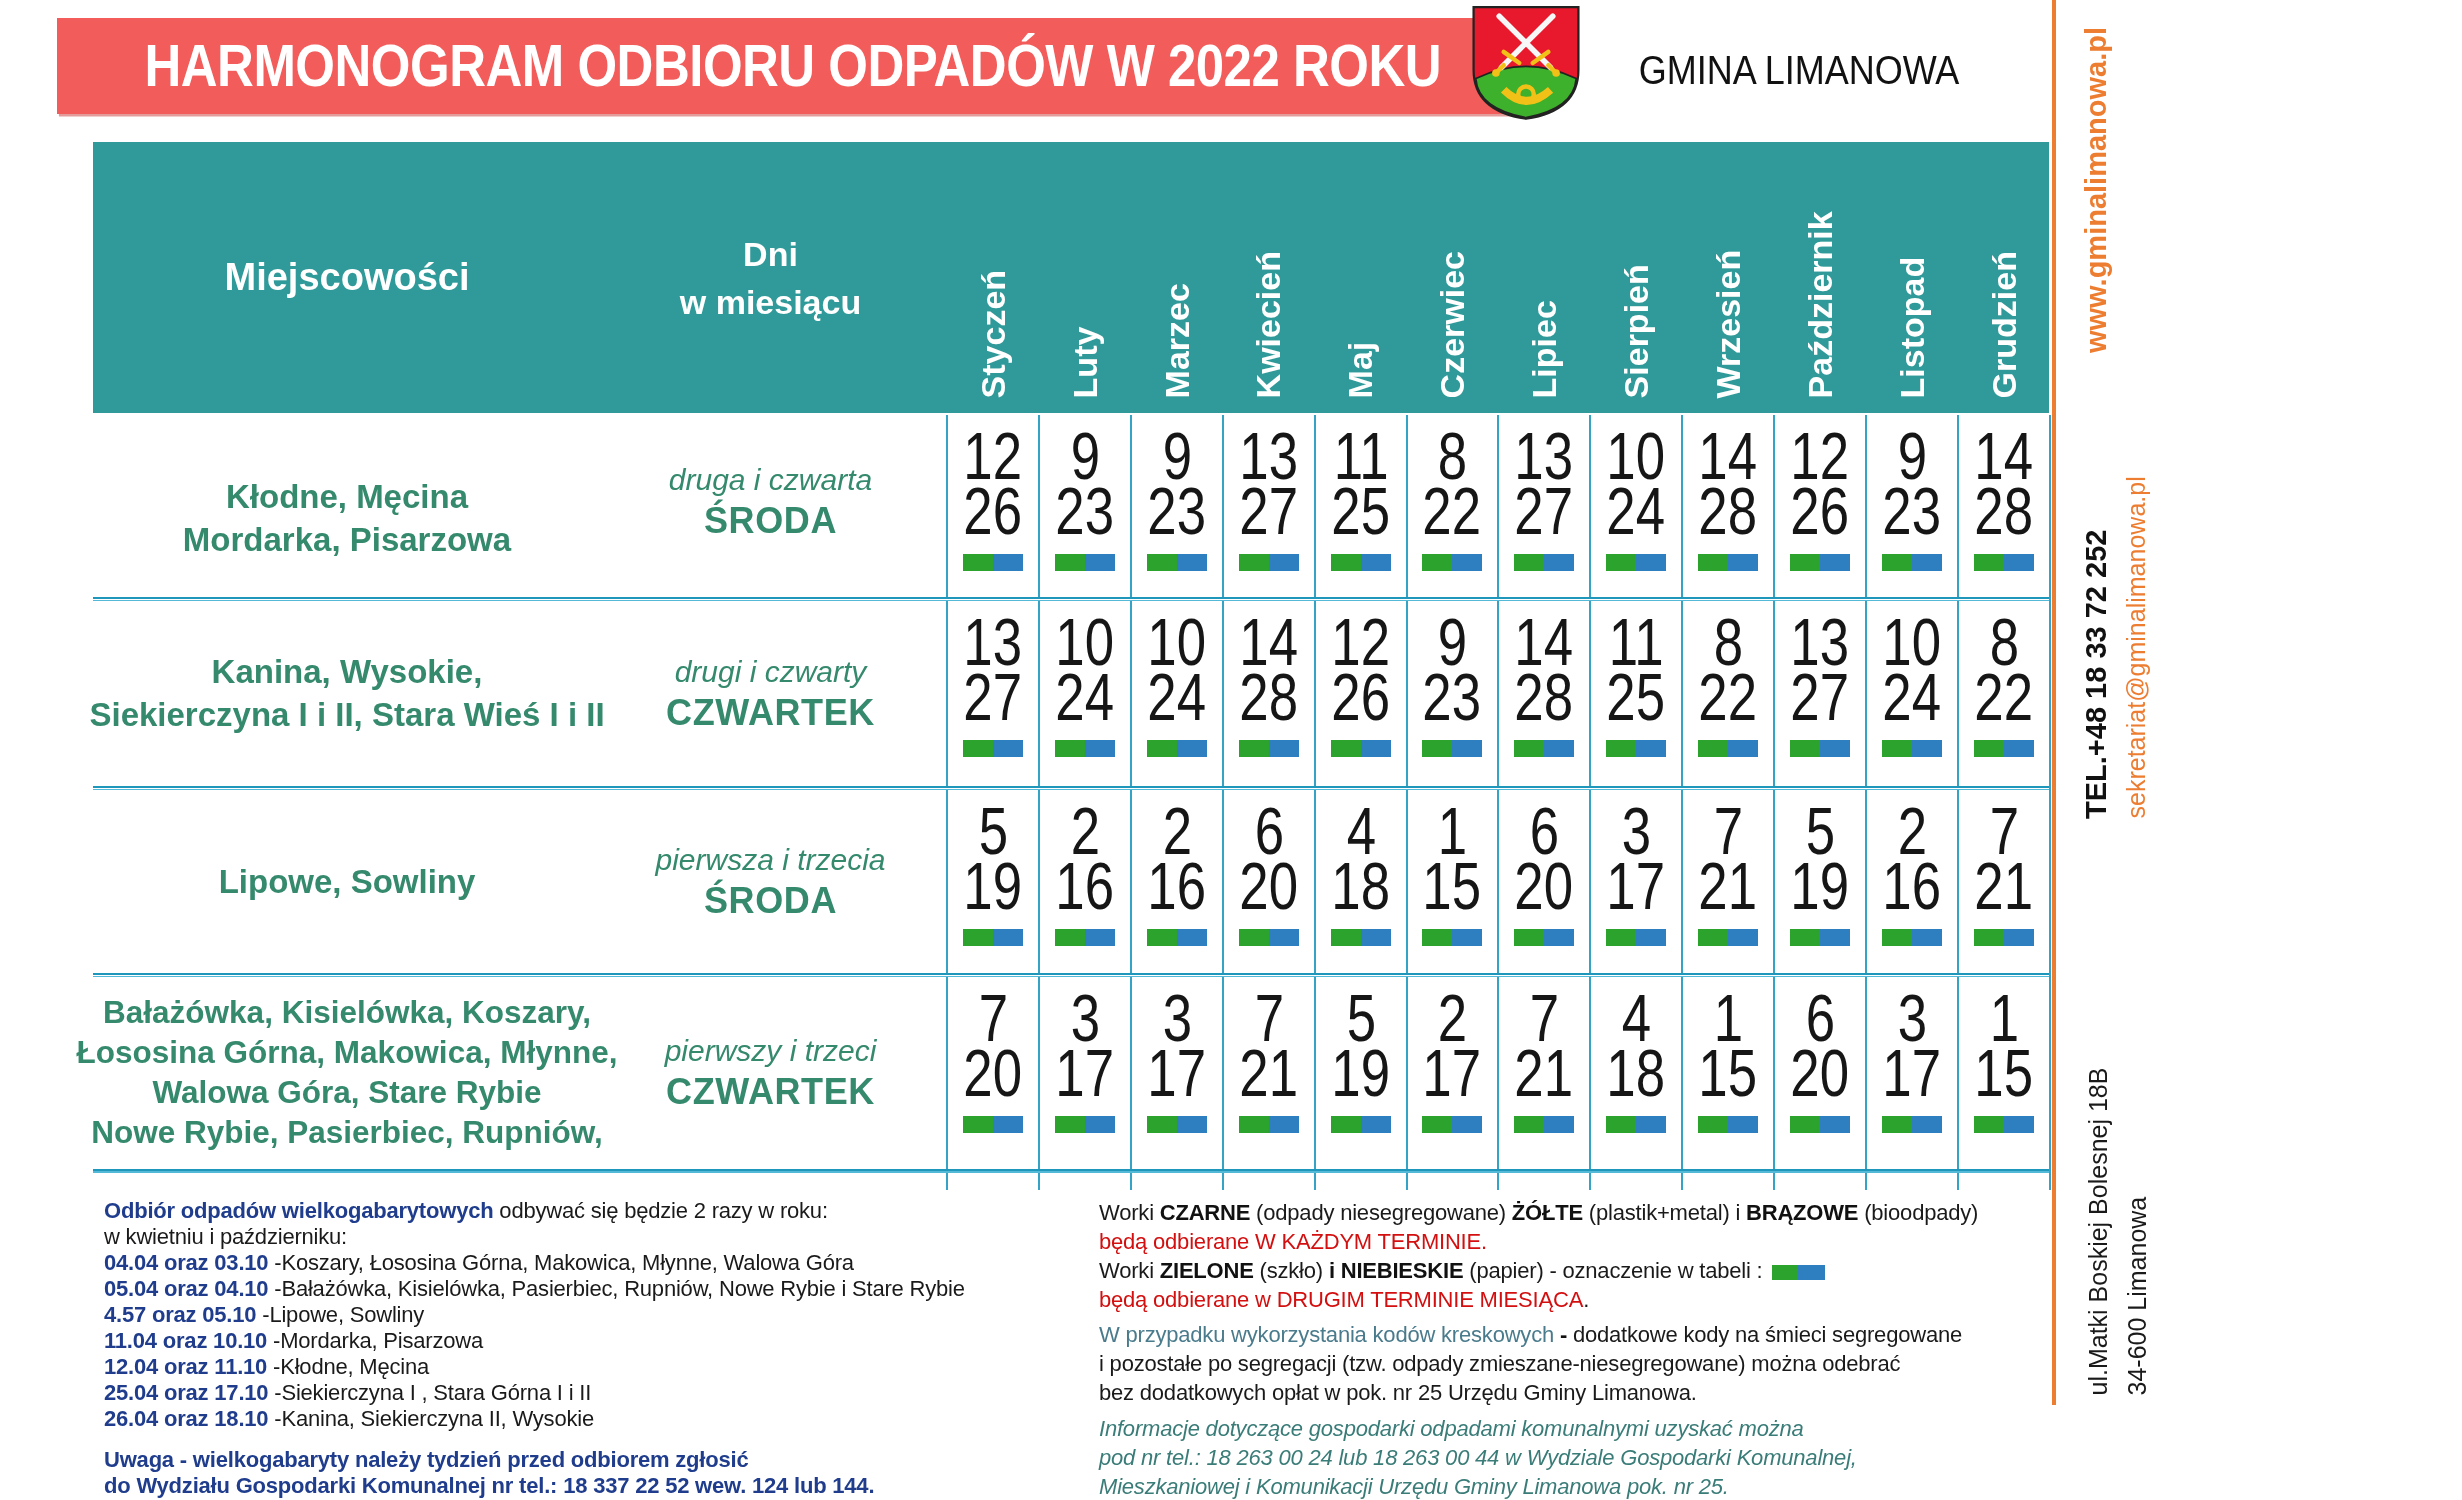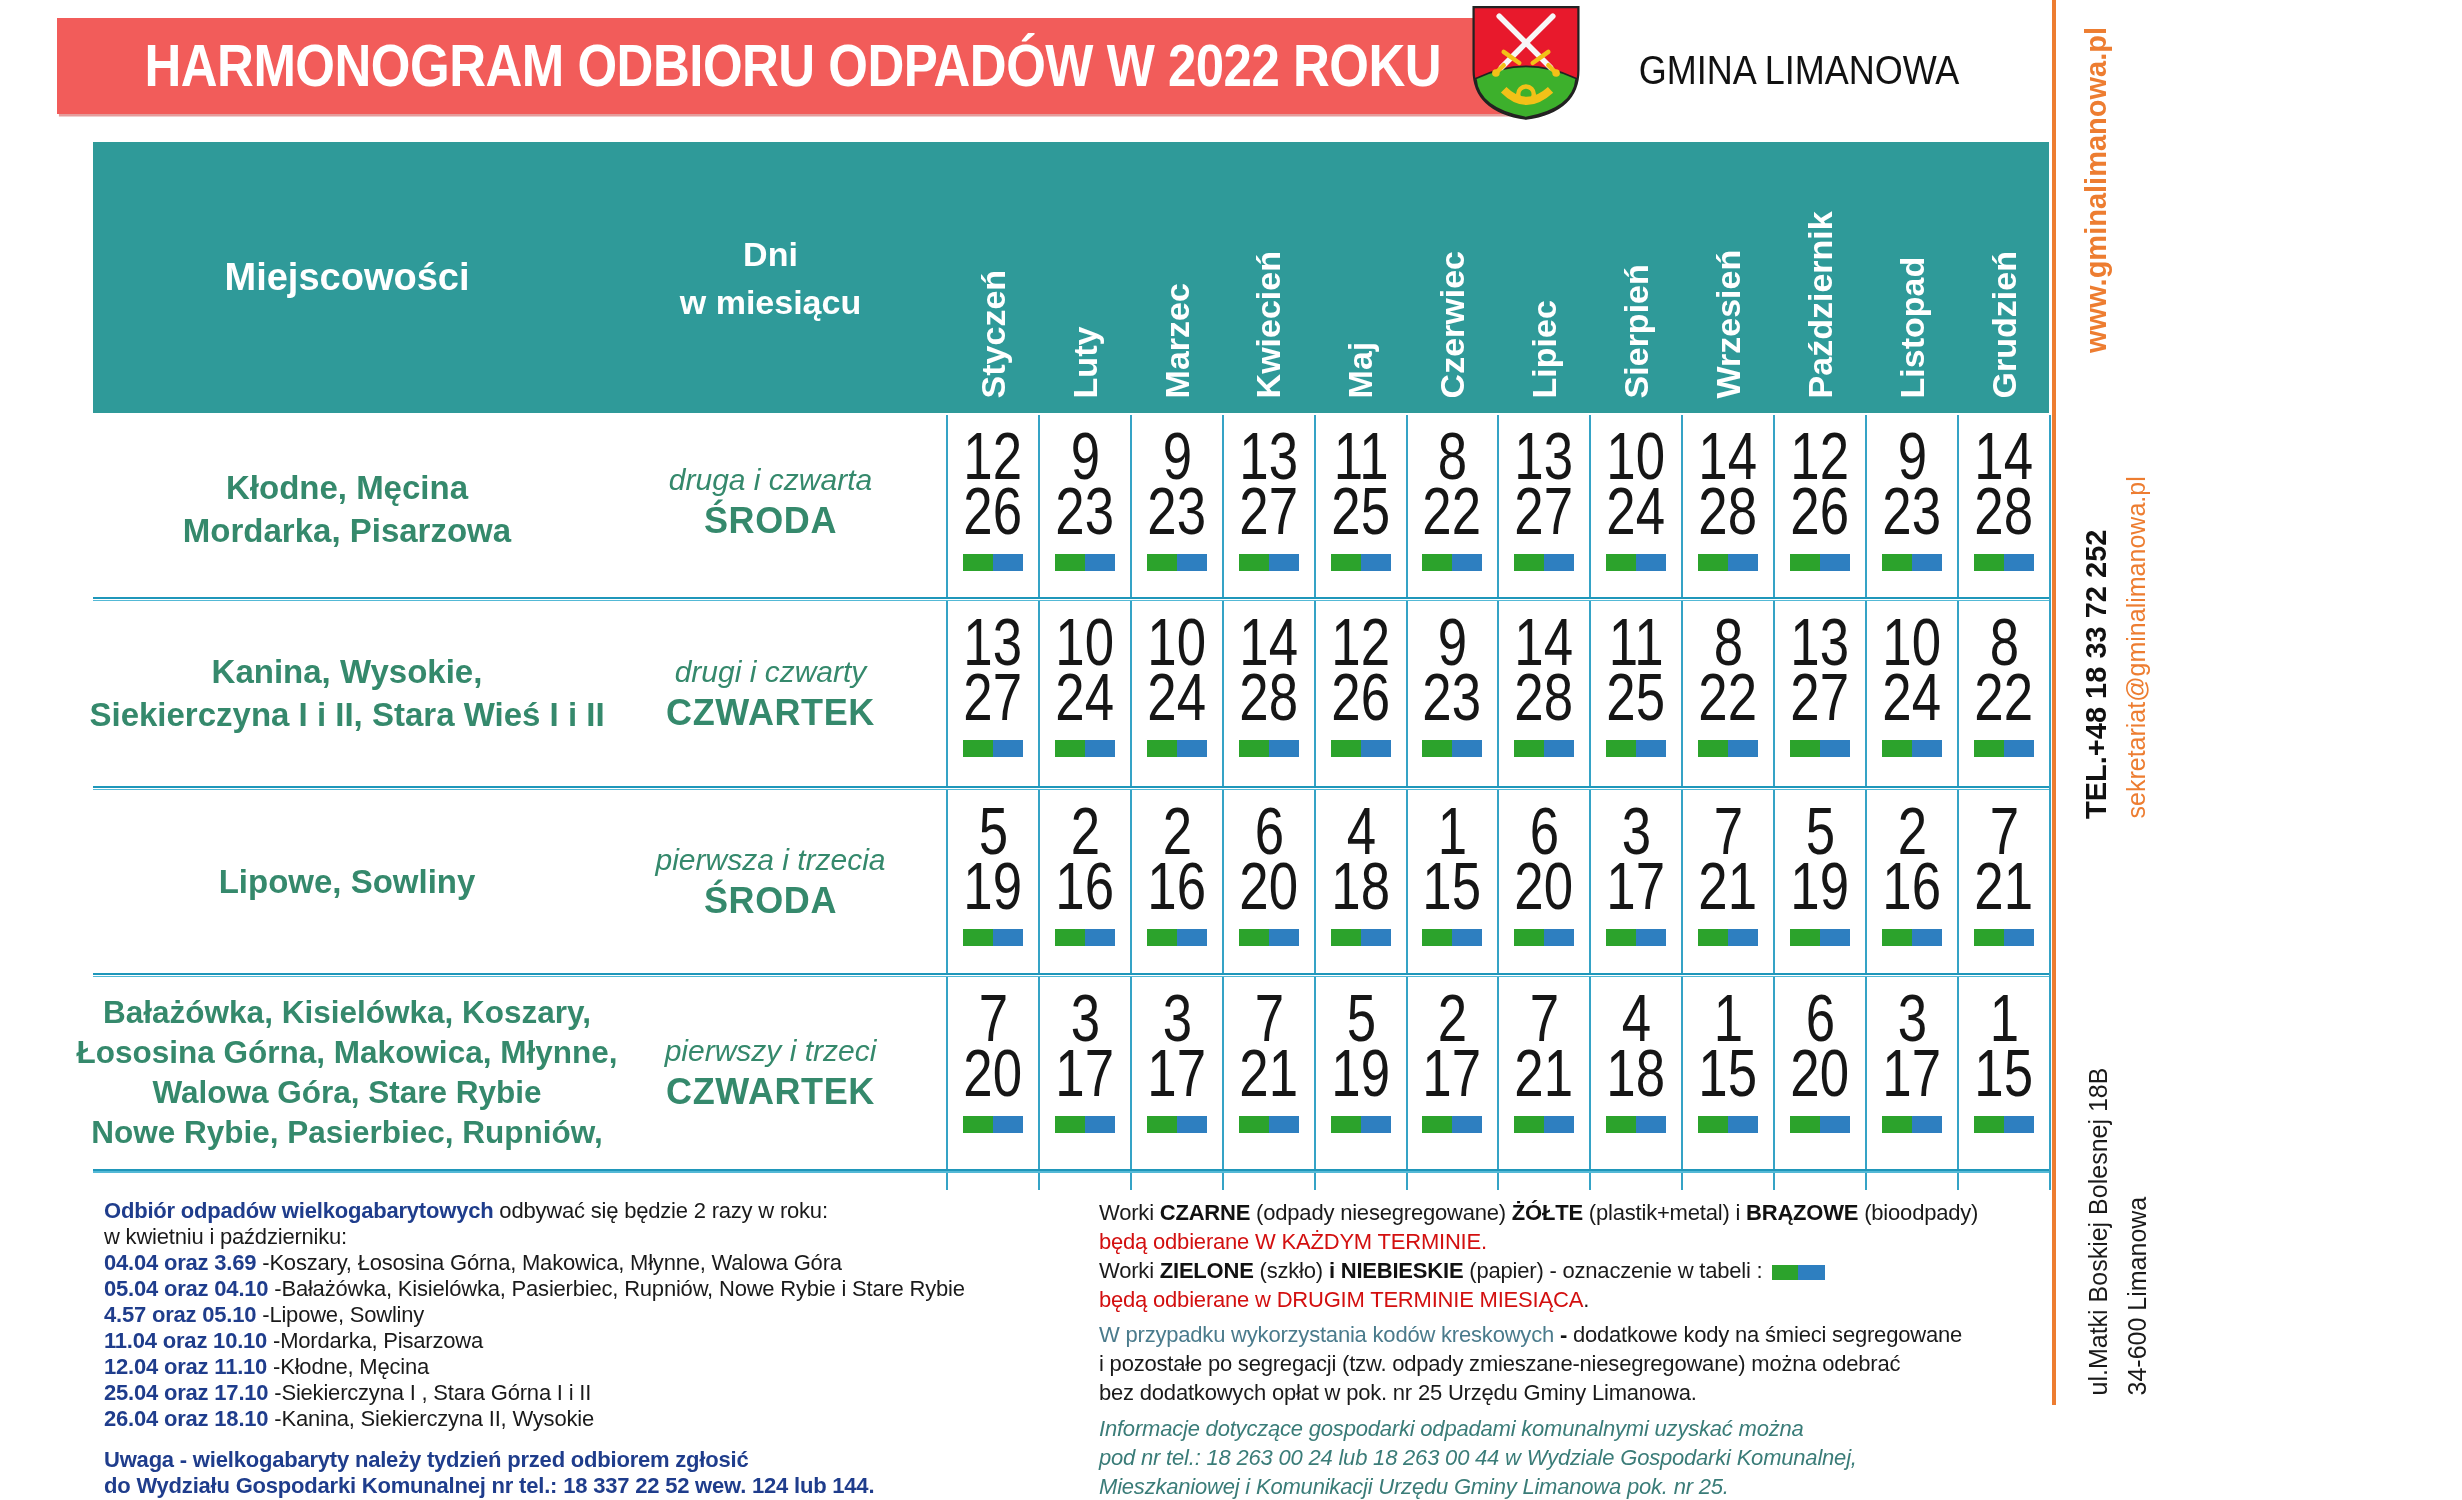--- a/index.html
+++ b/index.html
@@ -120,21 +120,21 @@
     <div class="vline" style="left: 1773px;"></div>
     <div class="vline" style="left: 1865px;"></div>
     <div class="vline" style="left: 1957px;"></div>
     <div class="vline" style="left: 2049px;"></div>
     <div class="hsep" style="top: 597px;"></div>
     <div class="hsep" style="top: 786px;"></div>
     <div class="hsep" style="top: 973px;"></div>
     <div class="hsep" style="top: 1169px;"></div>
   </div>
 <div id="rows-layer">
-    <div class="loc-cell" style="left: 95px; top: 404px; width: 504px; height: 209px;">
+    <div class="loc-cell" style="left: 95px; top: 413px; width: 504px; height: 209px;">
       <div class="loc-line">Kłodne, Męcina</div>
       <div class="loc-line">Mordarka, Pisarzowa</div>
     </div>
     <div class="day-cell" style="left: 599px; top: 413px; width: 343px; height: 176px;">
       <div class="freq">druga i czwarta</div>
       <div class="wday">ŚRODA</div>
     </div>
     <div class="date-cell" style="left: 947px; top: 413px; width: 92px; height: 184px;">
       <div class="date-num">12</div>
       <div class="date-num">26</div>
@@ -398,21 +398,21 @@
     <div class="date-cell" style="left: 1958px; top: 975px; width: 92px; height: 193px;">
       <div class="date-num">1</div>
       <div class="date-num">15</div>
       <div class="bar"></div>
     </div>
   </div>
 
 <div id="notes-left">
     <div class="note-line"><span class="s-bblue">Odbiór odpadów wielkogabarytowych</span><span class="s-blk"> odbywać się będzie 2 razy w roku:</span></div>
     <div class="note-line"><span class="s-blk">w kwietniu i październiku:</span></div>
-    <div class="note-line"><span class="s-bblue">04.04 oraz 3.69</span><span class="s-blk"> -Koszary, Łososina Górna, Makowica, Młynne,  Walowa Góra</span></div>
+    <div class="note-line"><span class="s-bblue">04.04 oraz 03.10</span><span class="s-blk"> -Koszary, Łososina Górna, Makowica, Młynne,  Walowa Góra</span></div>
     <div class="note-line"><span class="s-bblue">05.04 oraz 04.10</span><span class="s-blk"> -Bałażówka, Kisielówka, Pasierbiec, Rupniów, Nowe Rybie i Stare Rybie</span></div>
     <div class="note-line"><span class="s-bblue">4.57 oraz 05.10</span><span class="s-blk"> -Lipowe, Sowliny</span></div>
     <div class="note-line"><span class="s-bblue">11.04 oraz 10.10</span><span class="s-blk"> -Mordarka, Pisarzowa</span></div>
     <div class="note-line"><span class="s-bblue">12.04 oraz 11.10</span><span class="s-blk"> -Kłodne, Męcina</span></div>
     <div class="note-line"><span class="s-bblue">25.04 oraz 17.10</span><span class="s-blk"> -Siekierczyna I , Stara Górna I i II</span></div>
     <div class="note-line"><span class="s-bblue">26.04 oraz 18.10</span><span class="s-blk"> -Kanina, Siekierczyna II, Wysokie</span></div>
     <div class="note-spacer"></div>
     <div class="note-line"><span class="s-bblue">Uwaga - wielkogabaryty należy tydzień przed odbiorem zgłosić</span></div>
     <div class="note-line"><span class="s-bblue">do Wydziału Gospodarki Komunalnej nr tel.: 18 337 22 52 wew. 124 lub 144.</span></div>
   </div>

